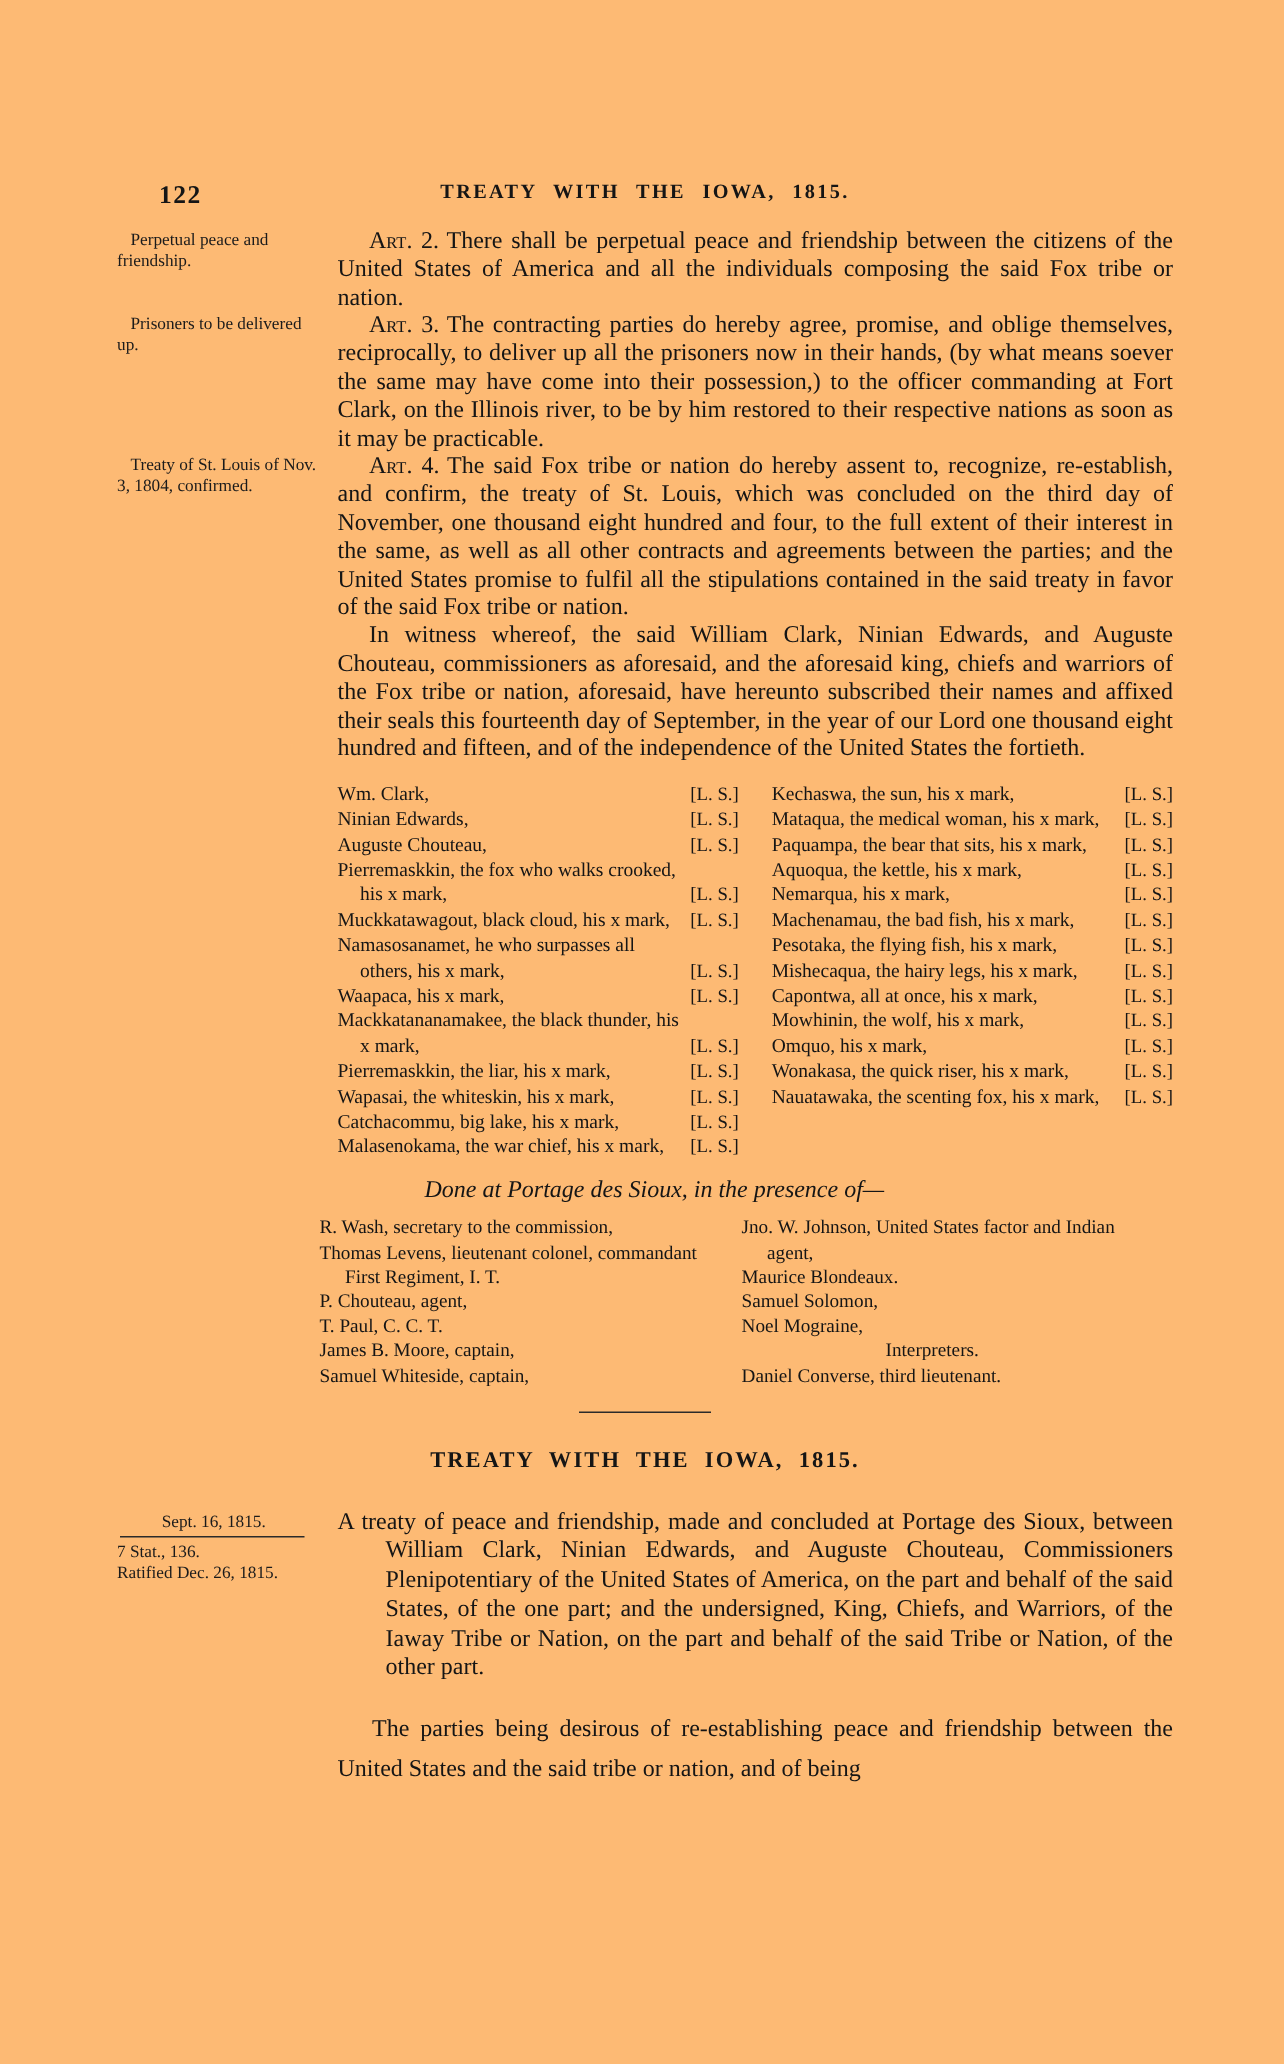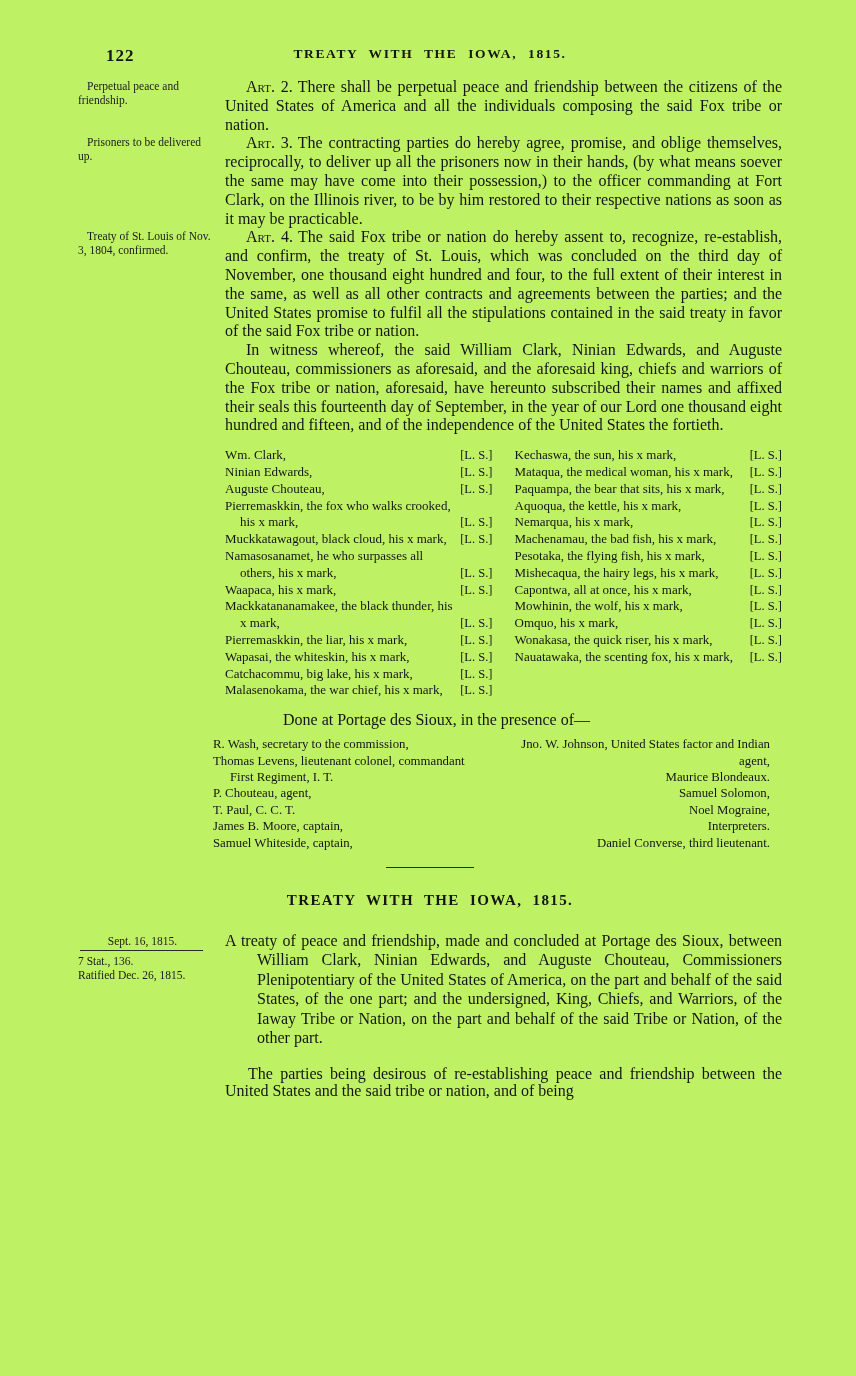--- a/index.html
+++ b/index.html
@@ -1,20 +1,20 @@
 <!DOCTYPE html>
 <html><head>
 <meta charset="utf-8">
 <style>
   html,body { margin:0; padding:0; background:#d8d8d4; }
   .page {
     width:856px; height:1376px; margin:0 auto; box-sizing:border-box;
-    background:#bef264; color:#151515;
+    background:#fdba74; color:#151515;
     font-family:"Liberation Serif", serif;
-    padding:46px 74px 40px 78px;
+    padding:120px 74px 40px 78px;
     position:relative; overflow:hidden;
   }
   .page-header { position:relative; height:24px; margin-bottom:8px; }
   .page-num { position:absolute; left:28px; top:0; font-weight:bold; font-size:17px; letter-spacing:1px; }
   .running-head { text-align:center; font-weight:bold; font-size:13.5px; letter-spacing:1.6px; word-spacing:6px; }
 
   .row { display:grid; grid-template-columns:147px 1fr; }
   .margin-note {
     font-size:11.5px; line-height:13.5px; padding-right:12px; padding-top:2px;
     text-indent:9px; color:#1b1b1b;
@@ -23,42 +23,42 @@
     margin:0; font-size:16px; line-height:18.8px; text-align:justify; text-indent:21px;
   }
   .art-label { font-variant:small-caps; margin-right:5px; }
 
   .sig-cols { display:flex; gap:22px; margin-top:12px; }
   .sig-col { flex:1; min-width:0; }
   .sig-entry { display:flex; font-size:13px; line-height:16.8px; }
   .sig-name { flex:1; padding-left:15px; text-indent:-15px; }
   .sig-seal { align-self:flex-end; margin-left:5px; white-space:nowrap; font-variant:small-caps; font-size:12.5px; }
 
-  .done-line { margin:12px 0 7px; font-size:16px; text-indent:58px; }
+  .done-line { margin:12px 0 7px; font-size:16px; text-indent:58px;font-style:italic; }
 
   .wit-cols { display:flex; }
   .wit-col { font-size:12.8px; line-height:16.4px; }
   .wit-col.left { width:48%; margin-left:-12px; }
-  .wit-col.right { width:52%; padding-left:14px; box-sizing:border-box;text-align:right; }
+  .wit-col.right { width:52%; padding-left:14px; box-sizing:border-box; }
   .wit-item { padding-left:17px; text-indent:-17px; }
   .wit-item.interpreters { padding-left:96px; text-indent:0; }
 
   .divider { width:88px; border-top:1.6px solid #2a2a2a; margin:16px auto 0 auto; }
   .iowa-heading { text-align:center; font-weight:bold; font-size:15px; letter-spacing:1.4px; word-spacing:5px; margin:24px 0 0 0; }
 
   .iowa-block { margin-top:22px; }
   .iowa-margin { font-size:11.5px; line-height:14px; padding-right:12px; padding-top:3px; }
   .iowa-margin div { text-indent:0; }
   .iowa-date { text-align:center; padding-right:6px; }
   .iowa-rule { border-top:1px solid #2a2a2a; margin:2px 10px 3px 2px; }
   .preamble {
     margin:0; font-size:16px; line-height:19.4px; text-align:justify;
     padding-left:32px; text-indent:-32px;
   }
-  .closing-par { margin:18px 0 0 0; font-size:16px; line-height:17px; text-align:justify; text-indent:23px; }
+  .closing-par { margin:18px 0 0 0; font-size:16px; line-height:27px; text-align:justify; text-indent:23px; }
 </style>
 </head>
 <body>
 
 <div class="page">
 
   <header class="page-header">
     <span class="page-num">122</span>
     <div class="running-head">TREATY WITH THE IOWA, 1815.</div>
   </header>

